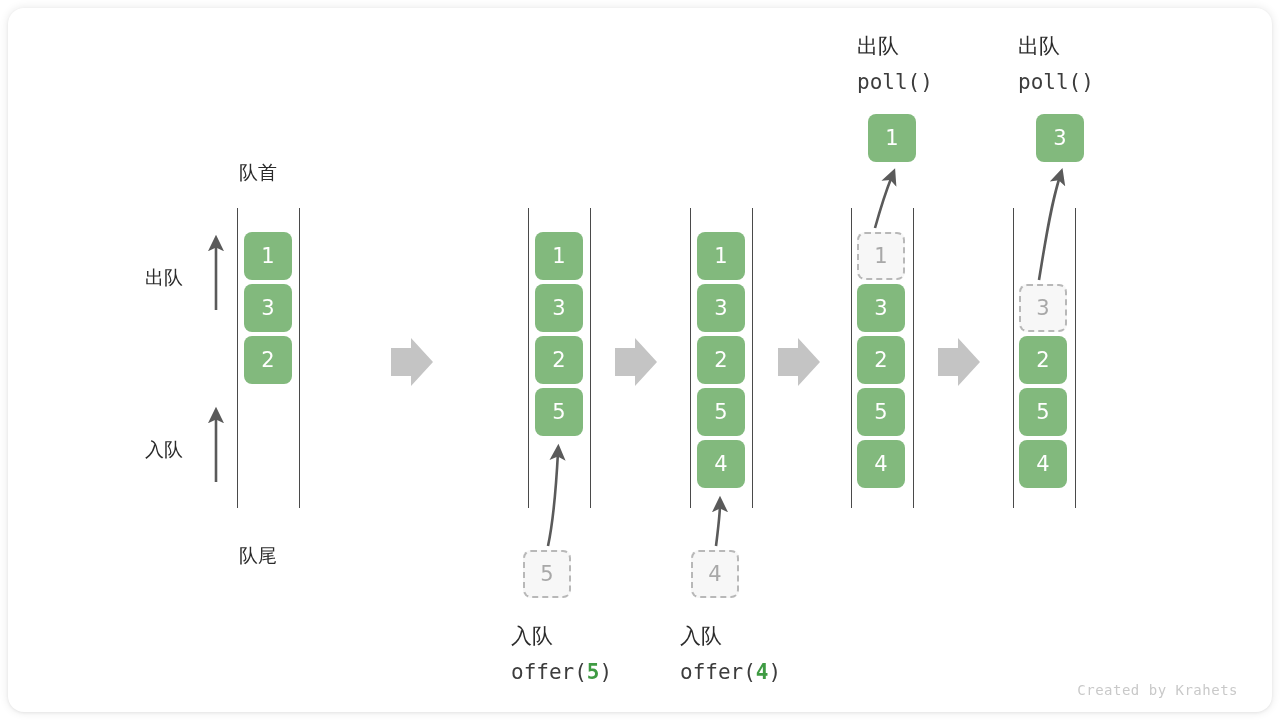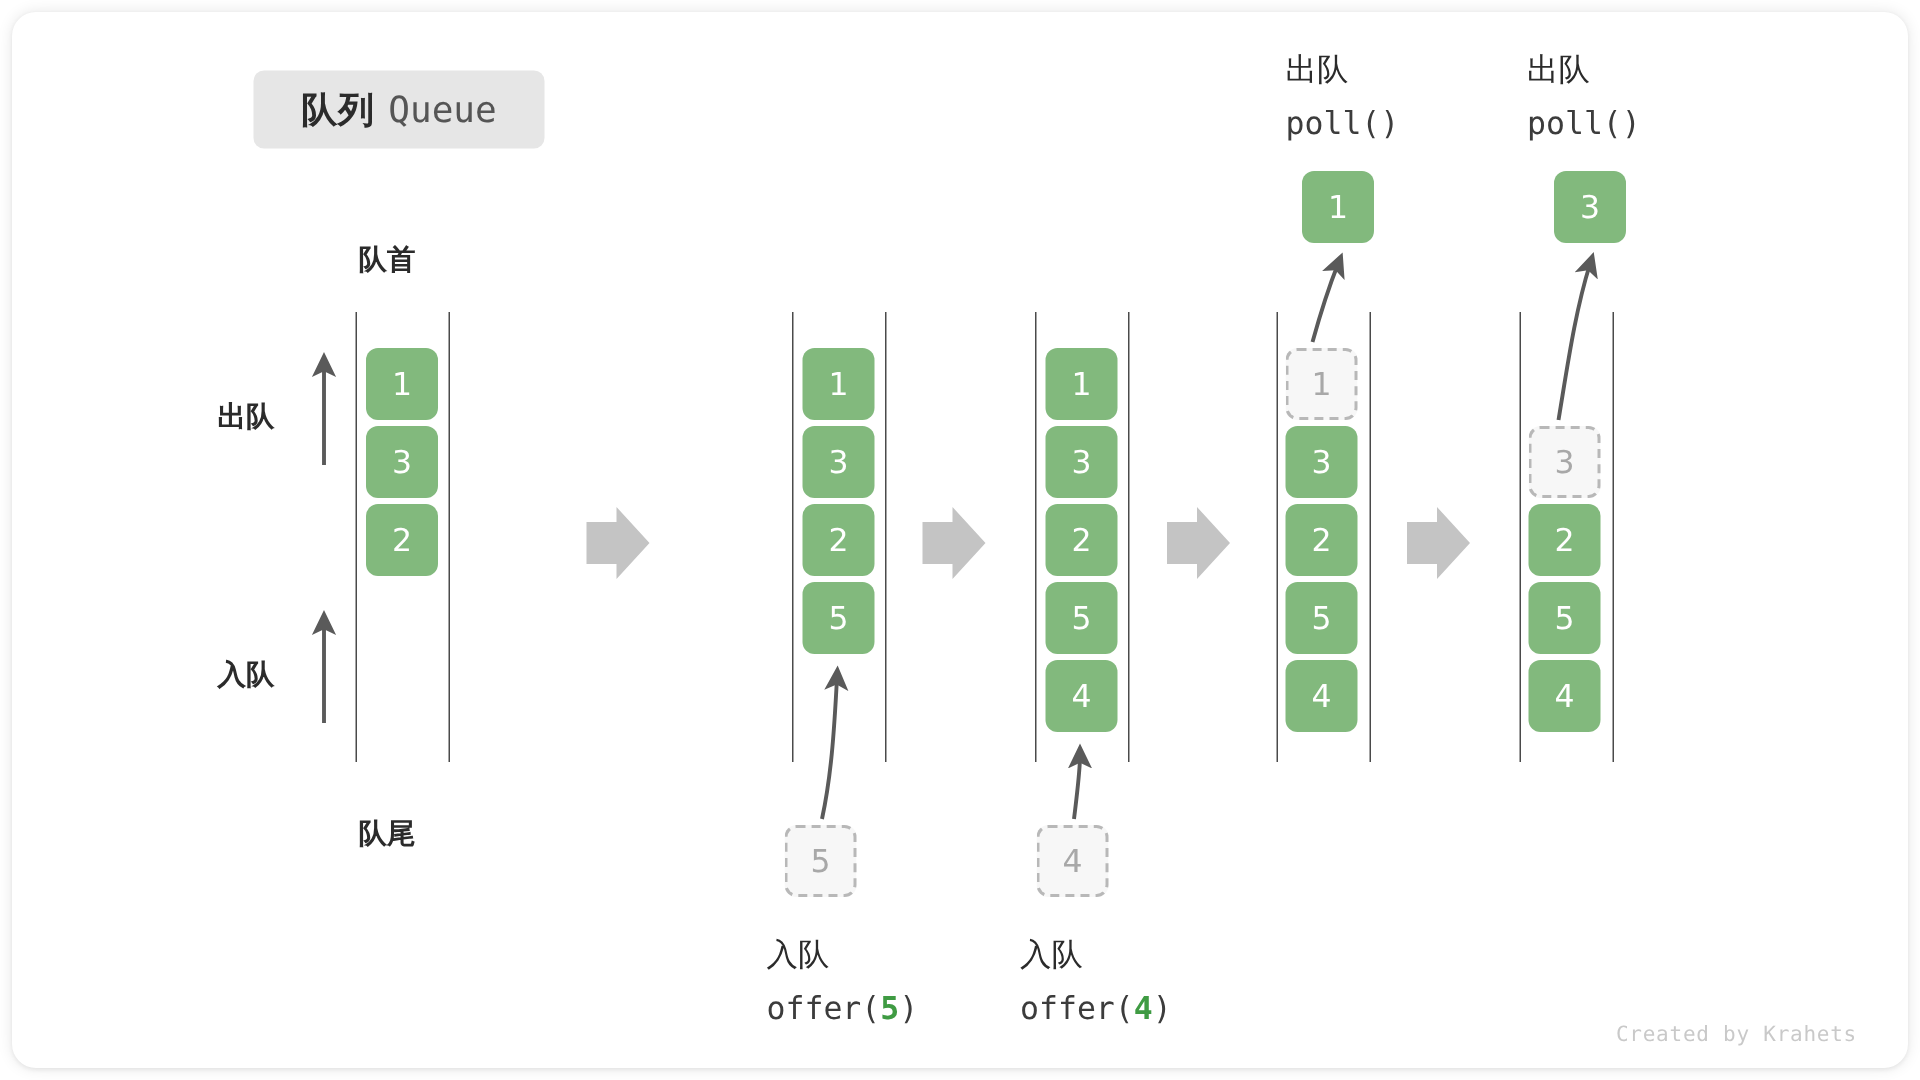--- a/index.html
+++ b/index.html
@@ -57,21 +57,21 @@
   #title-badge .en {
     font-size: 24px;
     color: #555555;
     font-family: "DejaVu Sans Mono", "Liberation Mono", monospace;
   }
 
   
   .cnlabel {
     position: absolute;
     font-size: 19px;
-    font-weight: bold;
+    font-weight: normal;
     color: #2b2b2b;
     white-space: nowrap;
   }
   .oplabel {
     position: absolute;
     white-space: nowrap;
     line-height: 36px;
   }
   .oplabel .ln1 {
     display: block;
@@ -136,24 +136,20 @@
     font-family: "DejaVu Sans Mono", "Liberation Mono", monospace;
     letter-spacing: 0.5px;
   }
 </style>
 </head>
 <body>
 
 <div id="card">
   <div id="stage">
 
-    <div id="title-badge">
-      <span class="cn">队列</span>
-      <span class="en">Queue</span>
-    </div>
 
     <div class="cnlabel" style="left:239px; top:160px;">队首</div>
     <div class="cnlabel" style="left:239px; top:543px;">队尾</div>
 
     <div class="cnlabel" style="left:145px; top:265px;">出队</div>
     <div class="cnlabel" style="left:145px; top:437px;">入队</div>
 
     <div class="rail" style="left:237px; top:208px; height:300px;"></div>
     <div class="rail" style="left:299px; top:208px; height:300px;"></div>
 

